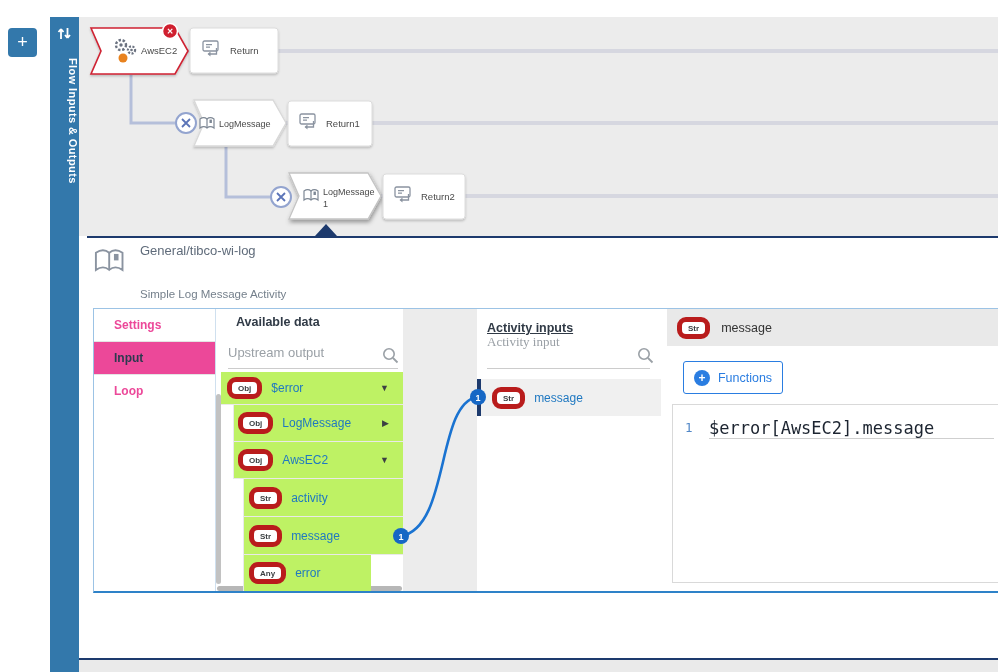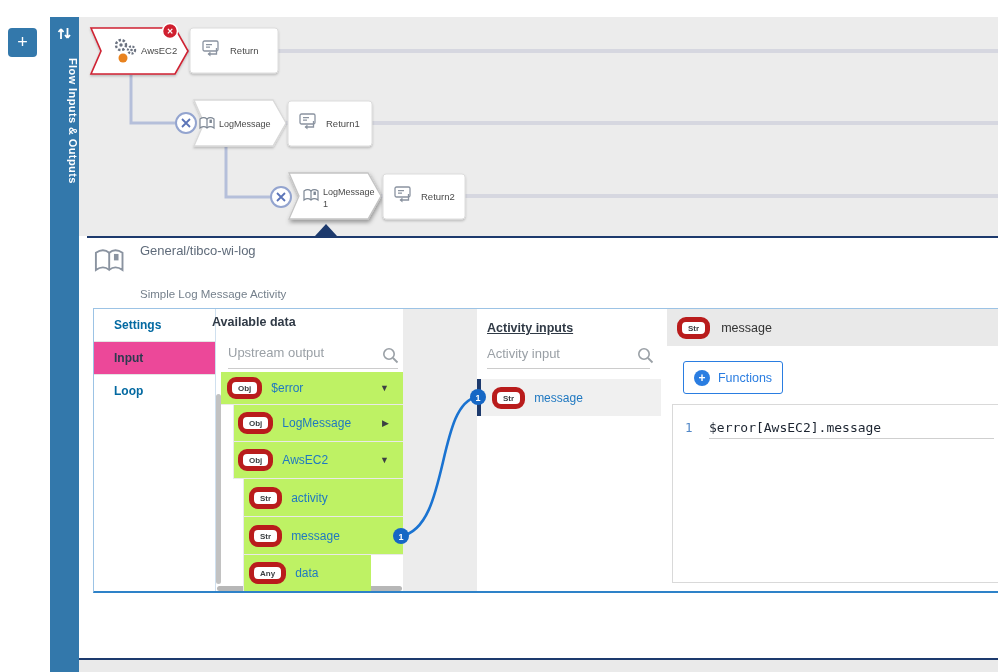--- a/index.html
+++ b/index.html
@@ -24,21 +24,21 @@
   #detail-panel { left:79px; top:236px; width:919px; height:422px; background:#fff; }
   #detail-topline { left:87px; top:236px; width:911px; height:2px; background:#1d3a6d; }
   #hdr-category { left:140px; top:243px; font-size:13px; color:#5f6b7a; }
   #hdr-title { left:139px; top:257px; font-size:21px; color:#3f4b5b; }
   #hdr-subtitle { left:140px; top:288px; font-size:11.5px; color:#75808c; }
 
   
   #mapper { left:93px; top:308px; width:905px; height:285px; background:#fff;
             border:1px solid #9cc3e5; border-right:none; border-bottom:2px solid #2e82c8; }
 
-  .tab { left:94px; width:121px; height:33px; font-size:12px; font-weight:bold; color:#0369a1;
+  .tab { left:94px; width:121px; height:33px; font-size:12px; font-weight:bold; color:#ec4899;
          line-height:33px; padding-left:20px; border-bottom:1px solid #e4e4e4; background:#fff; cursor:pointer; }
   .tab.selected { background:#ec4899; color:#2c3a4f; }
   #tabs-divider { left:215px; top:309px; width:1px; height:282px; background:#cfe0ef; }
 
   .v-scroll { left:216px; top:394px; width:5px; height:190px; background:#c2c2c2; border-radius:3px; }
   .h-scroll { left:217px; top:586px; width:185px; height:5px; background:#b7b7b7; border-radius:3px; }
 
   .panel-title { font-size:12.5px; font-weight:bold; color:#303a46; }
   .search-input { border:none; outline:none; background:transparent; font-size:13px; color:#444;
                   font-family:"Liberation Sans",sans-serif; }
@@ -63,21 +63,21 @@
   #functions-btn .plus-circle { width:16px; height:16px; border-radius:50%; background:#2a7de1; color:#fff;
                    font-size:12px; line-height:16px; text-align:center; font-weight:bold; }
   #functions-btn .fn-label { color:#2a7de1; font-size:12.5px; }
 
   #editor-box { left:672px; top:404px; width:326px; height:179px; background:#fff;
                 border:1px solid #d9d9d9; border-right:none; }
   #editor-line { position:absolute; left:0; top:12px; width:100%; height:24px; }
   #editor-gutter { position:absolute; left:12px; top:3px; font-family:"DejaVu Sans Mono",monospace;
                    font-size:12.5px; color:#5187c7; }
   #editor-code { position:absolute; left:36px; top:0; right:4px; height:22px; border-bottom:1px solid #cfcfcf;
-                 font-family:"DejaVu Sans Mono",monospace; font-size:13px; color:#1c2430; line-height:22px; }
+                 font-family:"DejaVu Sans Mono",monospace; font-size:17px; color:#1c2430; line-height:22px; }
 
   #footer-line { left:79px; top:658px; width:919px; height:2px; background:#1d3a6d; }
   #footer-strip { left:79px; top:660px; width:919px; height:12px; background:#eaeaea; }
 
   svg text { font-family:"Liberation Sans",sans-serif; }
 </style>
 </head>
 <body>
 
 <div id="root">
@@ -200,21 +200,21 @@
   <div id="mapper" class="abs"></div>
 
   <div class="tab abs" style="top:309px;">Settings</div>
   <div class="tab selected abs" style="top:342px;">Input</div>
   <div class="tab abs" style="top:375px; border-bottom:none;">Loop</div>
   <div id="tabs-divider" class="abs"></div>
 
   <div class="v-scroll abs"></div>
   <div class="h-scroll abs"></div>
 
-  <div class="abs panel-title" style="left:212px;top:315px;">Available data</div>
+  <div class="abs panel-title" style="left:236px;top:315px;">Available data</div>
   <input class="abs search-input" style="left: 228px; top: 345px; width: 150px;" placeholder="Upstream output">
   <svg class="abs" style="left:382px;top:347px;" width="17" height="17" viewBox="0 0 17 17">
     <circle cx="7" cy="7" r="5.2" fill="none" stroke="#9aa0a6" stroke-width="1.6"></circle>
     <path d="M11 11 L15.5 15.5" stroke="#9aa0a6" stroke-width="1.8"></path>
   </svg>
   <div class="abs underline" style="left:228px;top:368px;width:170px;"></div>
 
   <div class="tree-row abs" style="left:221px;top:372px;width:182px;height:33px;">
     <span class="pill" style="margin-left:6px;">Obj</span>
     <span class="tree-label">$error</span>
@@ -233,27 +233,27 @@
   <div class="tree-row bordered abs" style="left:243px;top:479px;width:160px;height:38px;">
     <span class="pill" style="margin-left:5px;">Str</span>
     <span class="tree-label">activity</span>
   </div>
   <div class="tree-row bordered abs" style="left:243px;top:517px;width:160px;height:38px;">
     <span class="pill" style="margin-left:5px;">Str</span>
     <span class="tree-label">message</span>
   </div>
   <div class="tree-row bordered abs" style="left:243px;top:555px;width:128px;height:36px;border-bottom:none;">
     <span class="pill" style="margin-left:5px;">Any</span>
-    <span class="tree-label">data</span>
+    <span class="tree-label">error</span>
   </div>
 
   <div id="gray-col" class="abs"></div>
 
   <div class="abs panel-title" style="left:487px;top:321px;text-decoration:underline;">Activity inputs</div>
-  <input class="abs search-input" style="left: 487px; top: 346px; width: 140px;" placeholder="Activity input">
+  <input class="abs search-input" style="left: 487px; top: 334px; width: 140px; font-family: Liberation Serif, serif;" placeholder="Activity input">
   <svg class="abs" style="left:637px;top:347px;" width="17" height="17" viewBox="0 0 17 17">
     <circle cx="7" cy="7" r="5.2" fill="none" stroke="#9aa0a6" stroke-width="1.6"></circle>
     <path d="M11 11 L15.5 15.5" stroke="#9aa0a6" stroke-width="1.8"></path>
   </svg>
   <div class="abs underline" style="left:487px;top:368px;width:163px;"></div>
 
   <div id="ai-row" class="abs">
     <span class="pill" style="margin-left:15px;">Str</span>
     <span class="tree-label">message</span>
   </div>

